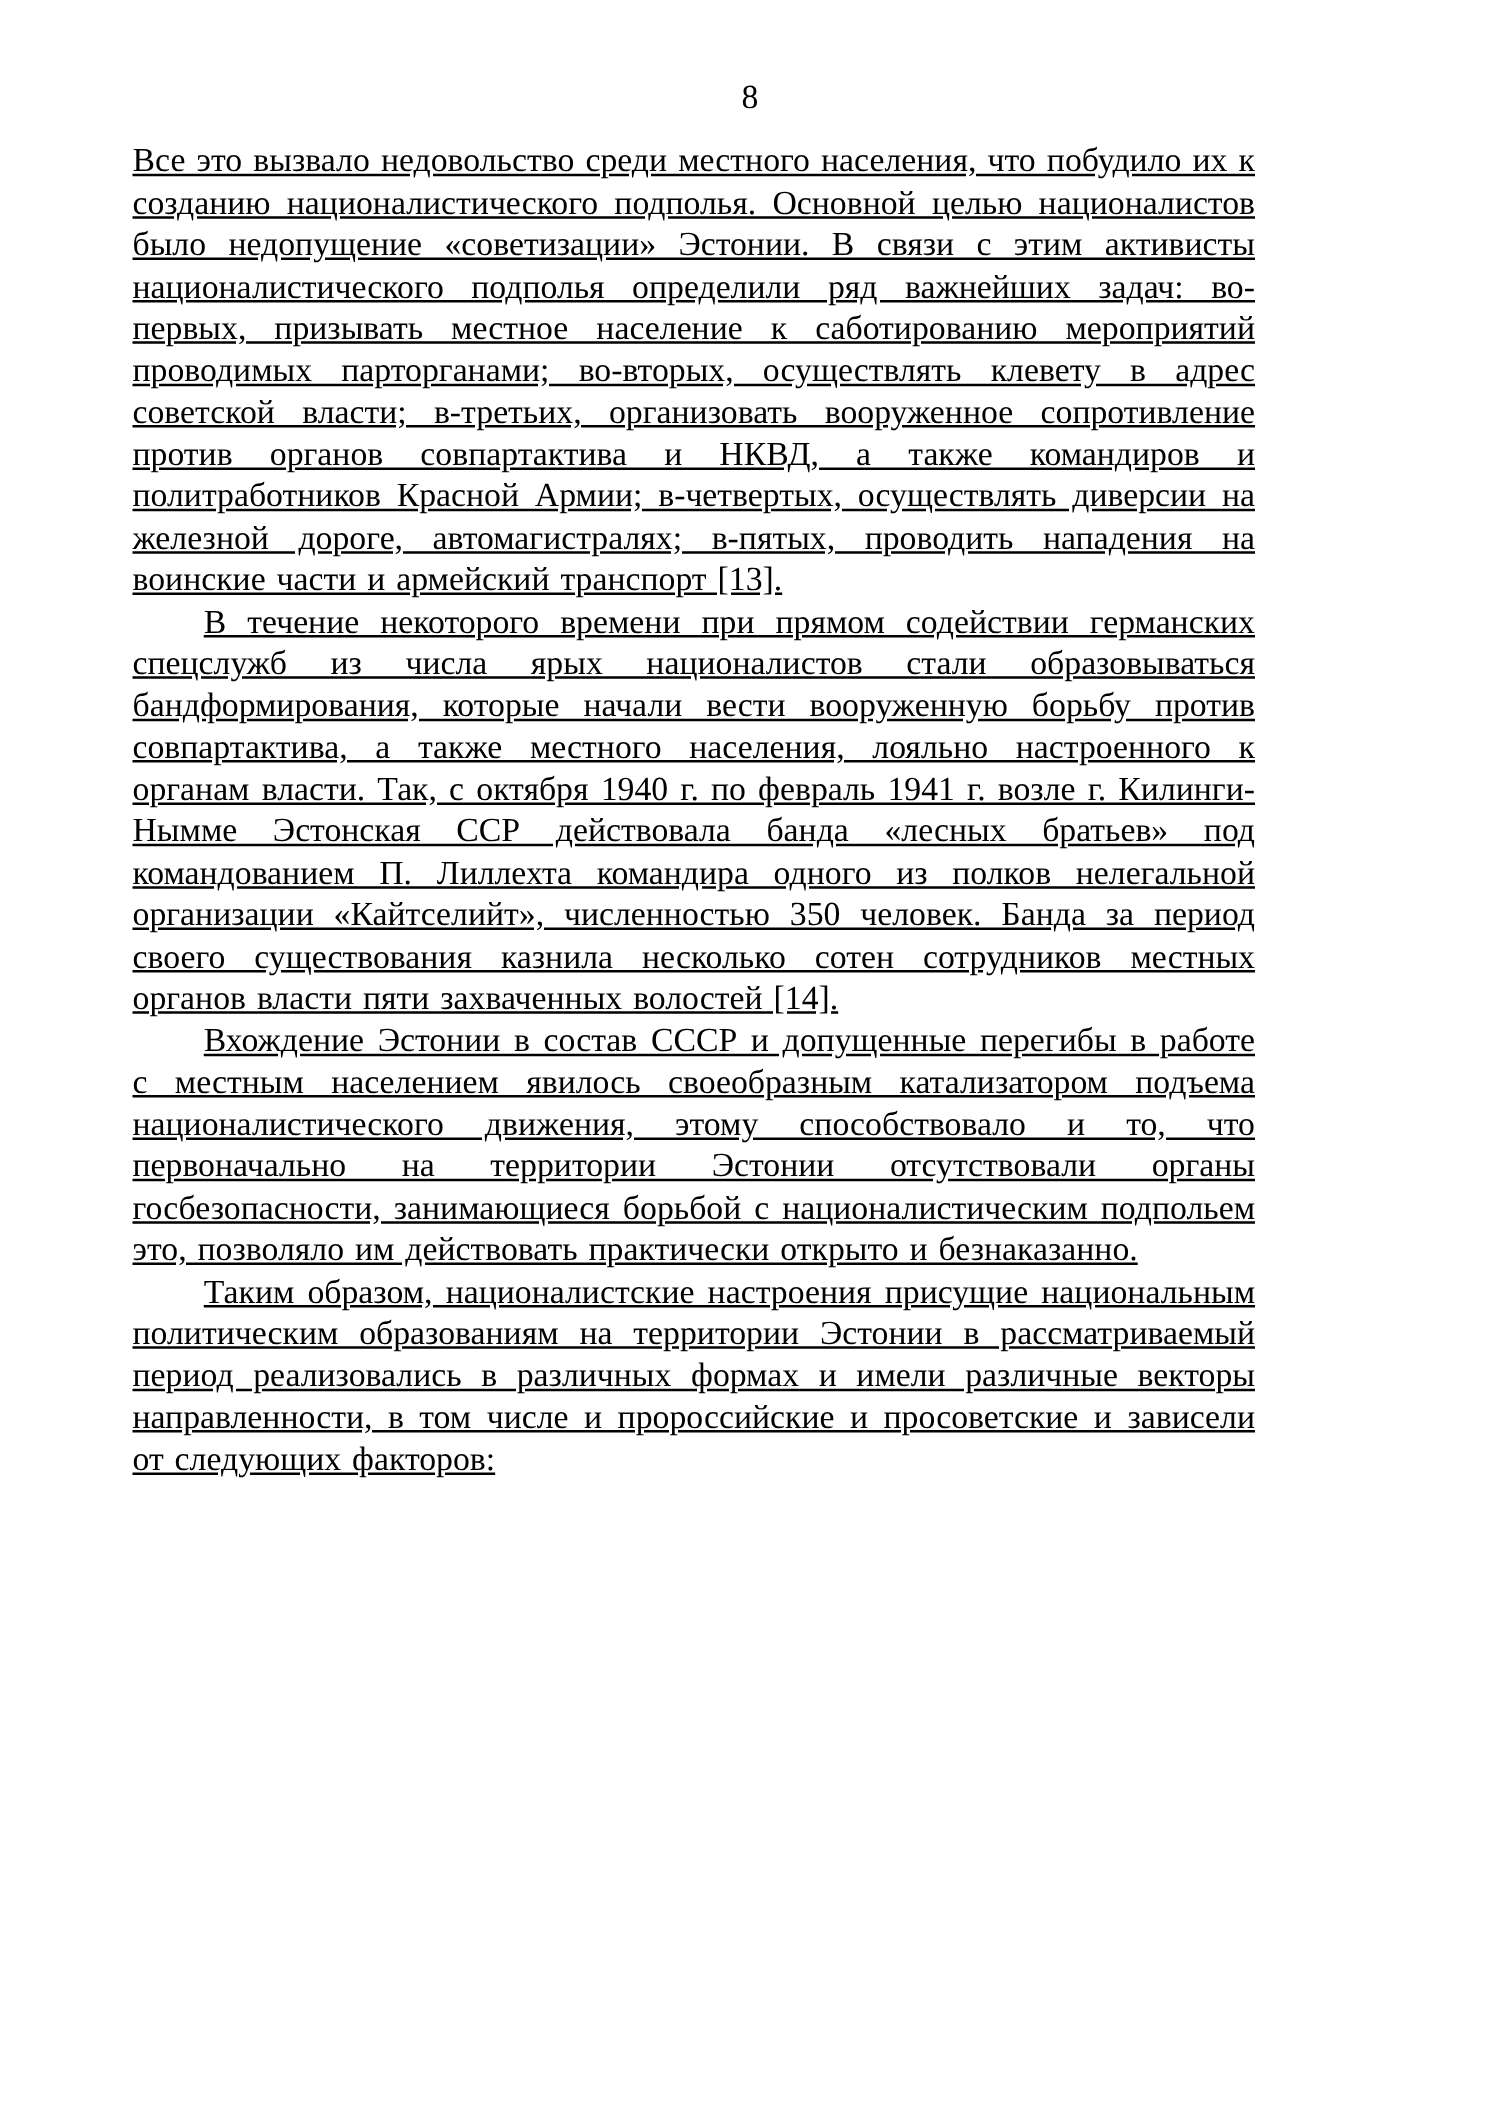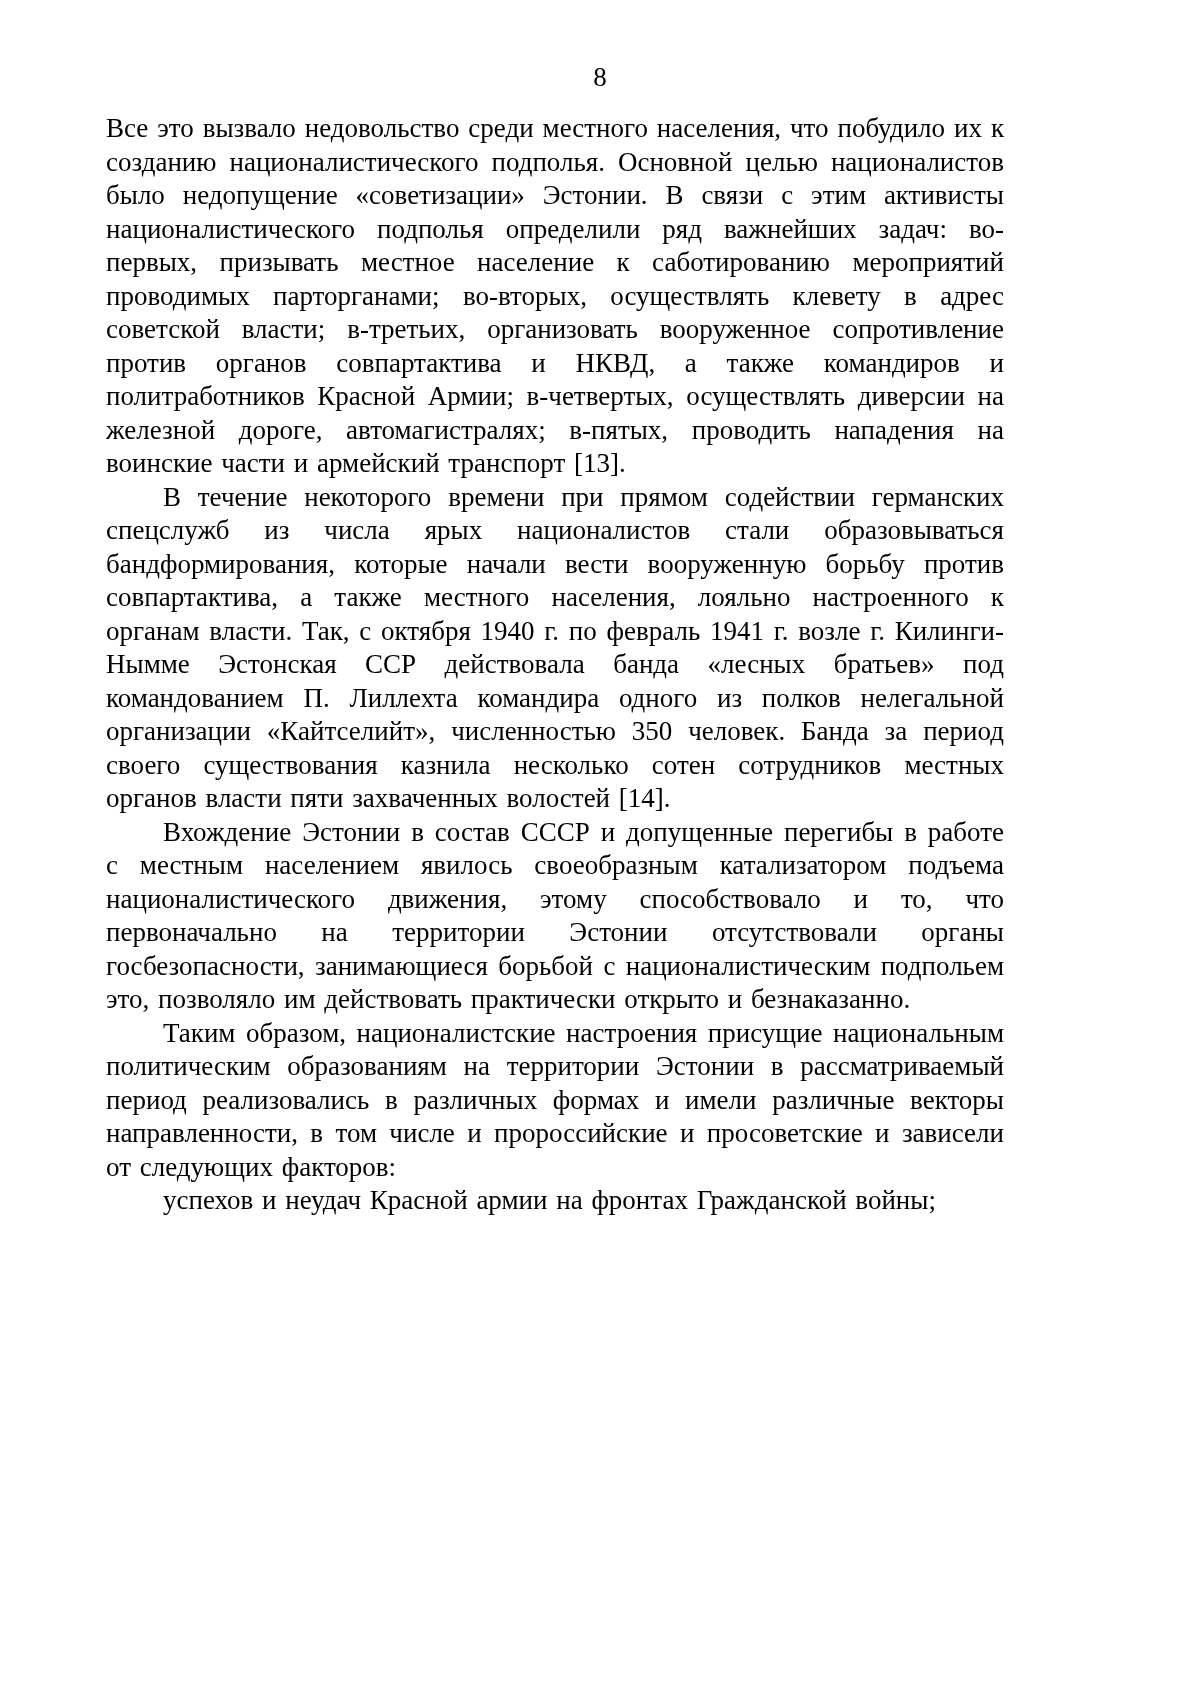--- a/index.html
+++ b/index.html
@@ -26,20 +26,21 @@
       font-size: 27px;
     }
     .text-block {
       position: absolute;
       top: 112px;
       left: 106px;
       width: 898px;
       font-size: 27px;
       line-height: 33.5px;
       text-align: justify;
+      text-decoration: underline;
     }
     .text-block p {
       margin: 0;
       padding: 0;
       word-spacing: 2px;
     }
     .text-block p.indent {
       text-indent: 57px;
     }
   </style>
@@ -47,15 +48,14 @@
 <body>
 
 <div class="page">
   <div class="page-number">8</div>
 
   <div class="text-block">
     <p>Все это вызвало недовольство среди местного населения, что побудило их к созданию националистического подполья. Основной целью националистов было недопущение «советизации» Эстонии. В связи с этим активисты националистического подполья определили ряд важнейших задач: во-первых, призывать местное население к саботированию мероприятий проводимых парторганами; во-вторых, осуществлять клевету в адрес советской власти; в-третьих, организовать вооруженное сопротивление против органов совпартактива и НКВД, а также командиров и политработников Красной Армии; в-четвертых, осуществлять диверсии на железной дороге, автомагистралях; в-пятых, проводить нападения на воинские части и армейский транспорт [13].</p>
     <p class="indent">В течение некоторого времени при прямом содействии германских спецслужб из числа ярых националистов стали образовываться бандформирования, которые начали вести вооруженную борьбу против совпартактива, а также местного населения, лояльно настроенного к органам власти. Так, с октября 1940 г. по февраль 1941 г. возле г. Килинги-Нымме Эстонская ССР действовала банда «лесных братьев» под командованием П. Лиллехта командира одного из полков нелегальной организации «Кайтселийт», численностью 350 человек. Банда за период своего существования казнила несколько сотен сотрудников местных органов власти пяти захваченных волостей [14].</p>
     <p class="indent">Вхождение Эстонии в состав СССР и допущенные перегибы в работе с местным населением явилось своеобразным катализатором подъема националистического движения, этому способствовало и то, что первоначально на территории Эстонии отсутствовали органы госбезопасности, занимающиеся борьбой с националистическим подпольем это, позволяло им действовать практически открыто и безнаказанно.</p>
     <p class="indent">Таким образом, националистские настроения присущие национальным политическим образованиям на территории Эстонии в рассматриваемый период реализовались в различных формах и имели различные векторы направленности, в том числе и пророссийские и просоветские и зависели от следующих факторов:</p>
-    <p class="indent">успехов и неудач Красной армии на фронтах Гражданской войны;</p>
   </div>
 </div>
 
 </body></html>

